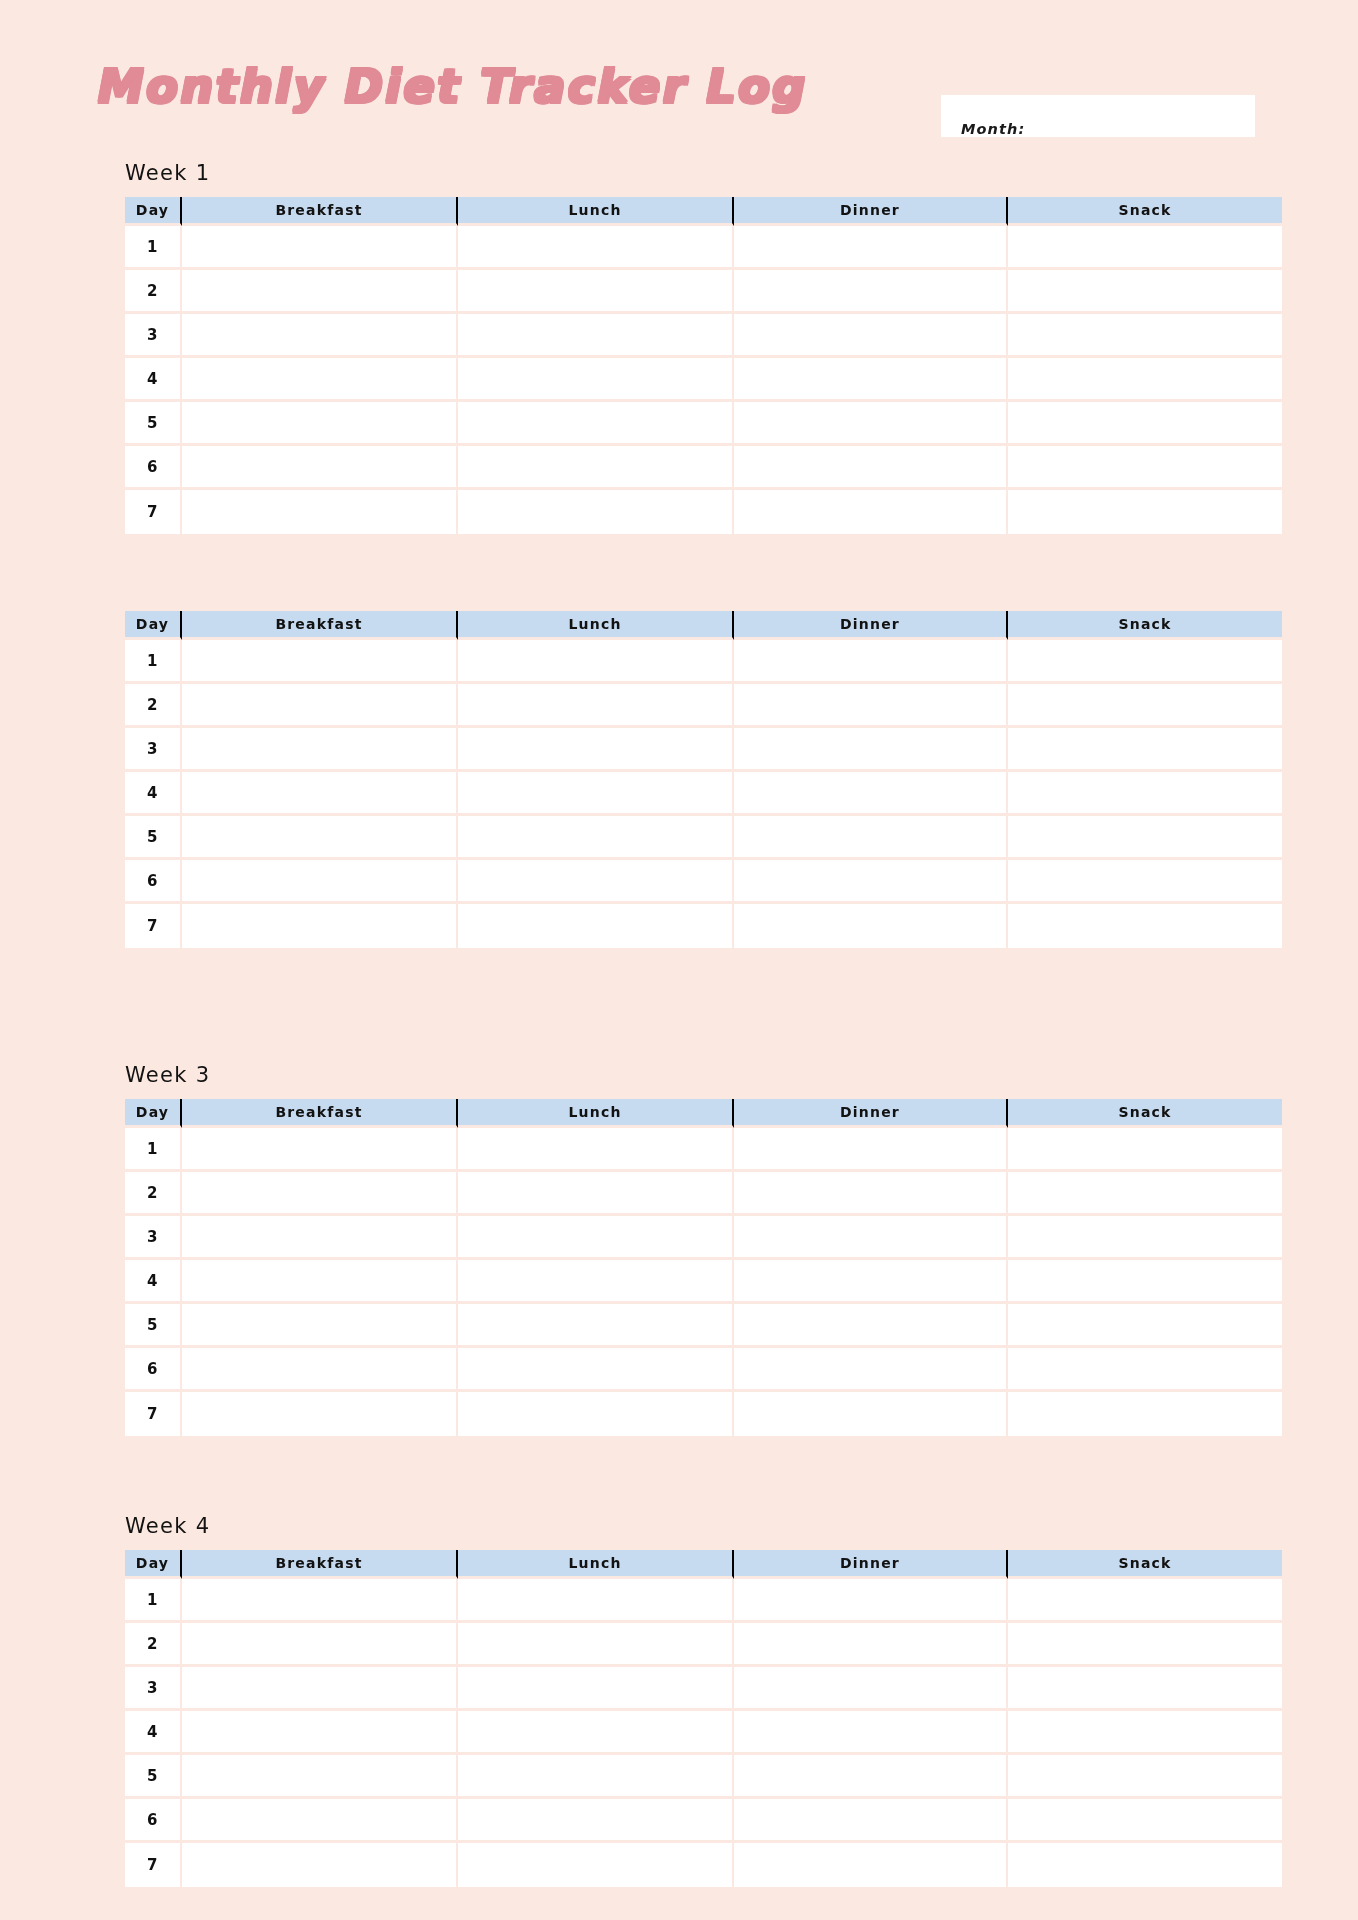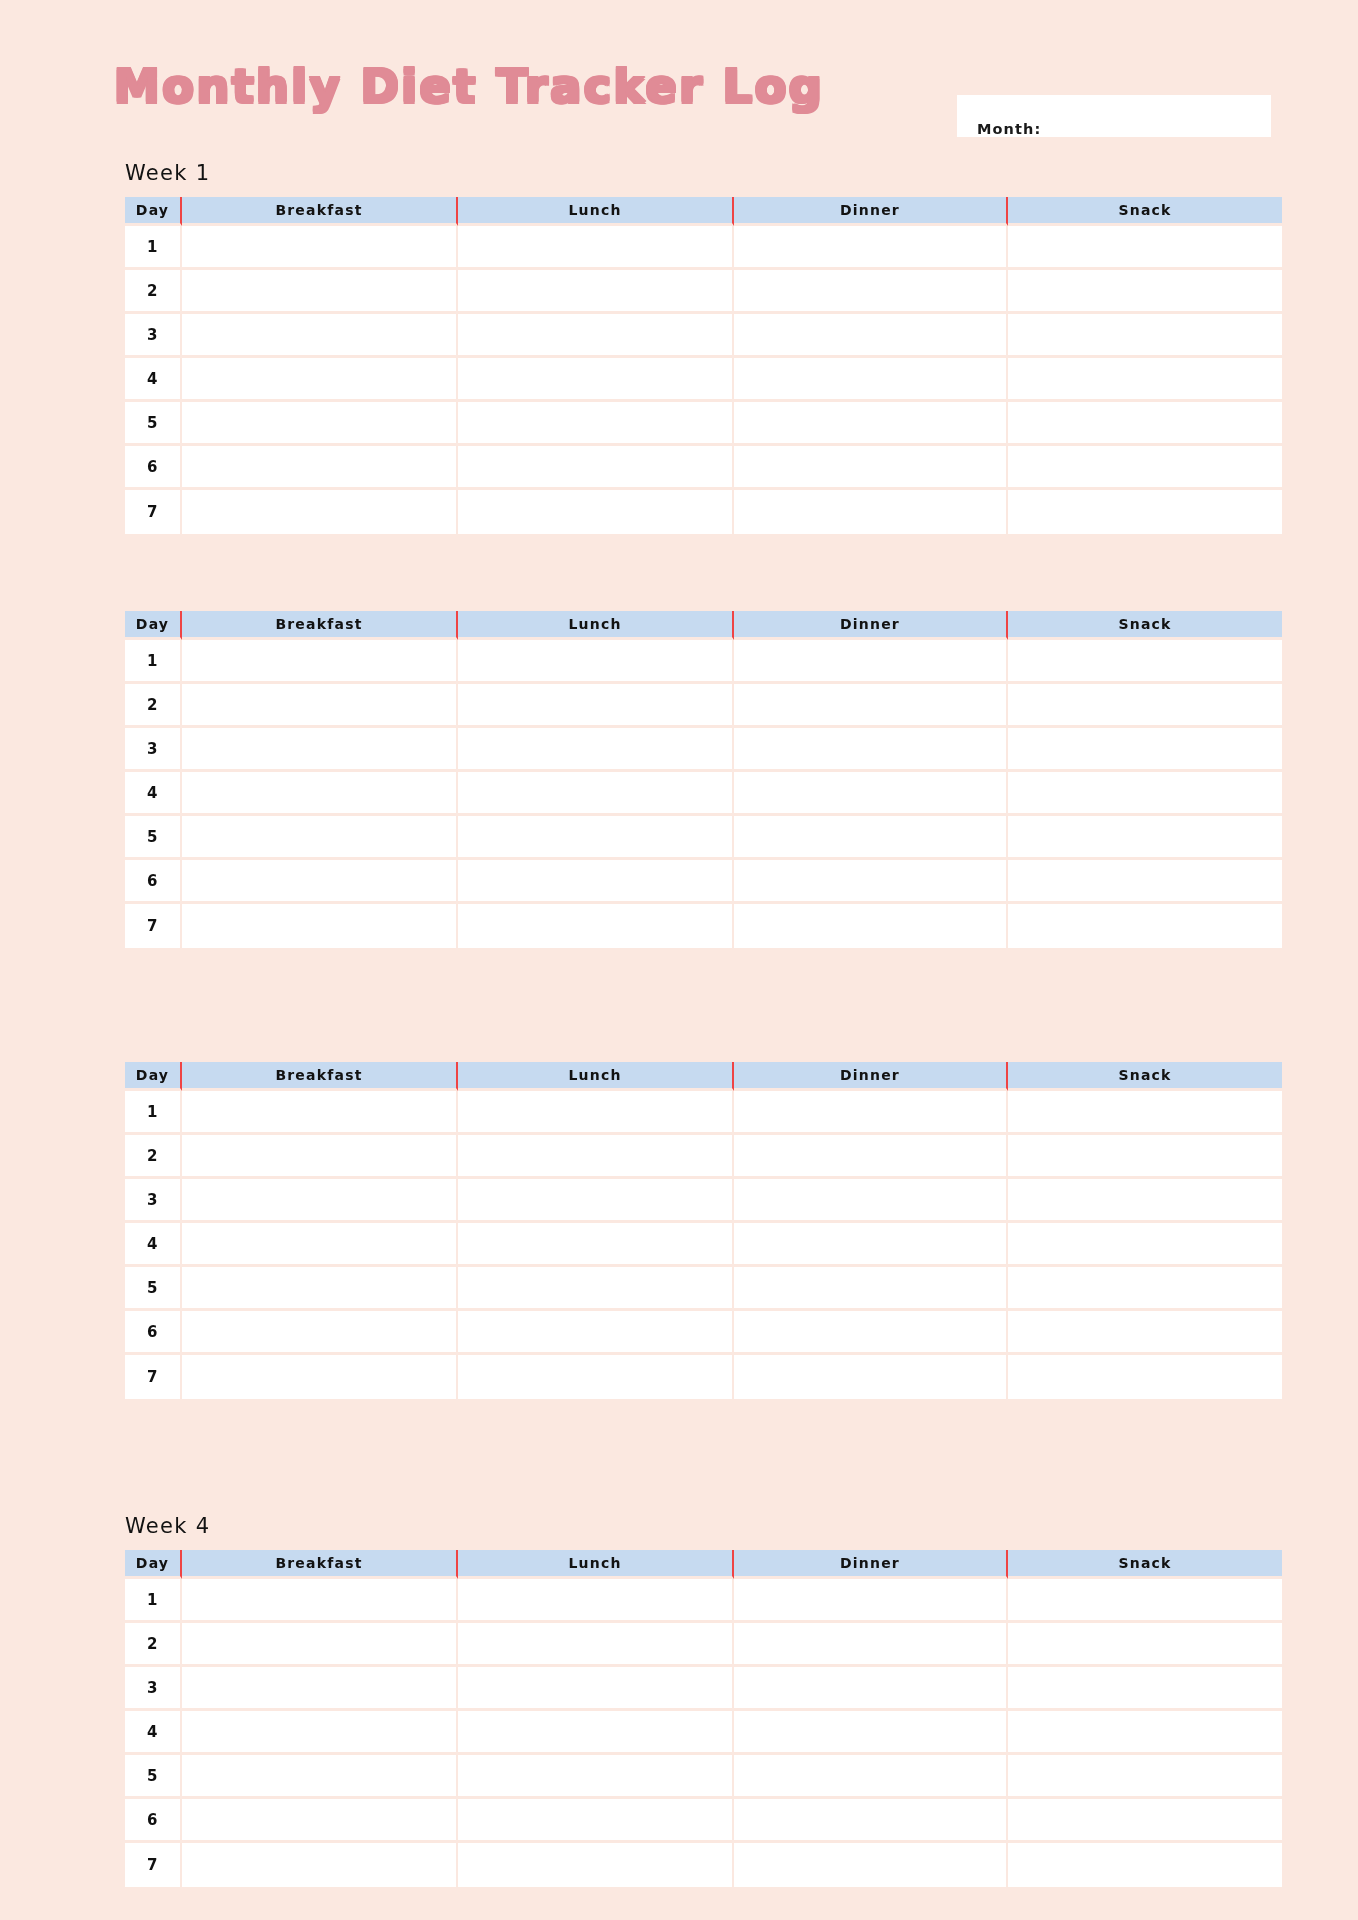--- a/index.html
+++ b/index.html
@@ -15,24 +15,25 @@
   .page {
     position: relative;
     width: 1358px;
     height: 1920px;
     background: #fbe8e0;
   }
 
   
   .header {
     position: absolute;
-    left: 114px;
+    left: 98px;
     top: 55px;
     width: 1157px;
     height: 62px;
+    font-style: italic;
   }
 
   .title {
     position: absolute;
     left: 0;
     top: 0;
     font-family: "DejaVu Sans", sans-serif;
     font-size: 46px;
     font-weight: 700;
     letter-spacing: 2.5px;
@@ -88,21 +89,21 @@
 
   .tbl thead th {
     background: #c6daf0;
     height: 29px;
     font-size: 14px;
     font-weight: 600;
     letter-spacing: 1.2px;
     color: #121212;
     text-align: center;
     vertical-align: middle;
-    border-right: 2px solid #ef4444;
+    border-right: 2px solid #000000;
     border-bottom: 3px solid #fbe8e0;
   }
   .tbl thead th:last-child { border-right: none; }
 
   .tbl tbody td {
     background: #ffffff;
     height: 44px;
     border-right: 2px solid #fbe8e0;
     border-bottom: 3px solid #fbe8e0;
   }
@@ -270,20 +271,21 @@
               <td class="day-cell">7</td>
               <td></td>
               <td></td>
               <td></td>
               <td></td>
             </tr>
           </tbody>
         </table>
       </div>
       <div class="week-block" style="top: 1062px;">
+        <div class="week-title">Week 3</div>
         <table class="tbl">
           <colgroup>
             <col class="c-day">
             <col class="c-break">
             <col class="c-lunch">
             <col class="c-dinner">
             <col class="c-snack">
           </colgroup>
           <thead>
             <tr>

